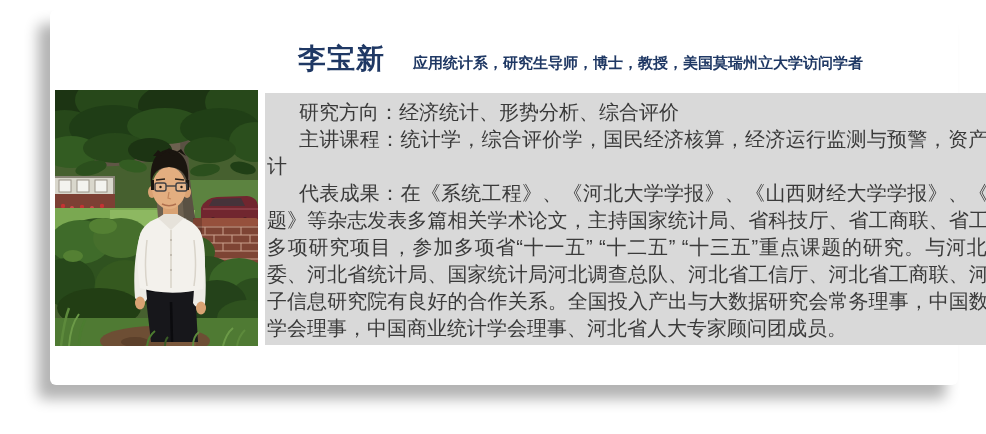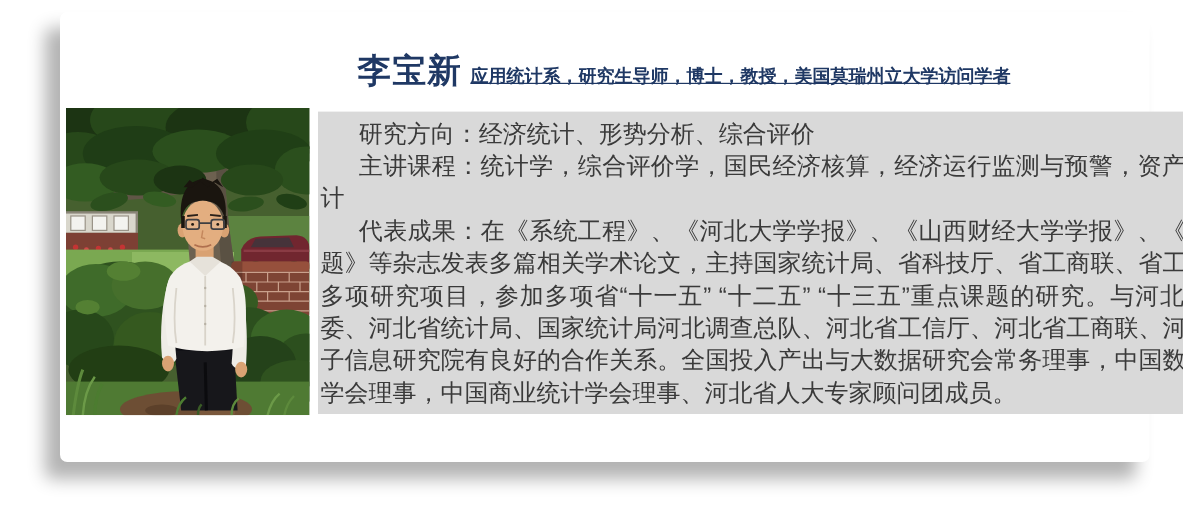--- a/index.html
+++ b/index.html
@@ -14,23 +14,22 @@
   }
   .header{
     position:absolute;left:248px;top:30px;
     display:flex;align-items:baseline;white-space:nowrap;justify-content:center;
   }
   .name{
     font-size:28px;font-weight:bold;letter-spacing:1px;
     color:var(--accent-navy,#1F3864);
   }
   .subtitle{
-    font-size:15px;font-weight:bold;margin-left:7px;
+    font-size:15px;font-weight:bold;margin-left:28px;
     color:var(--accent-navy,#1F3864);
-    text-decoration:underline;
   }
   .photo{
     position:absolute;left:5px;top:80px;width:203px;height:256px;overflow:hidden;
   }
   .photo svg{display:block;}
   .bio-panel{
     position:absolute;left:215px;top:83px;width:792px;height:252px;
     background:var(--panel-gray,#D9D9D9);
     box-sizing:border-box;padding:6px 8px 0 2px;
     font-size:20px;line-height:27px;color:var(--body-text,#3A3A3A);

